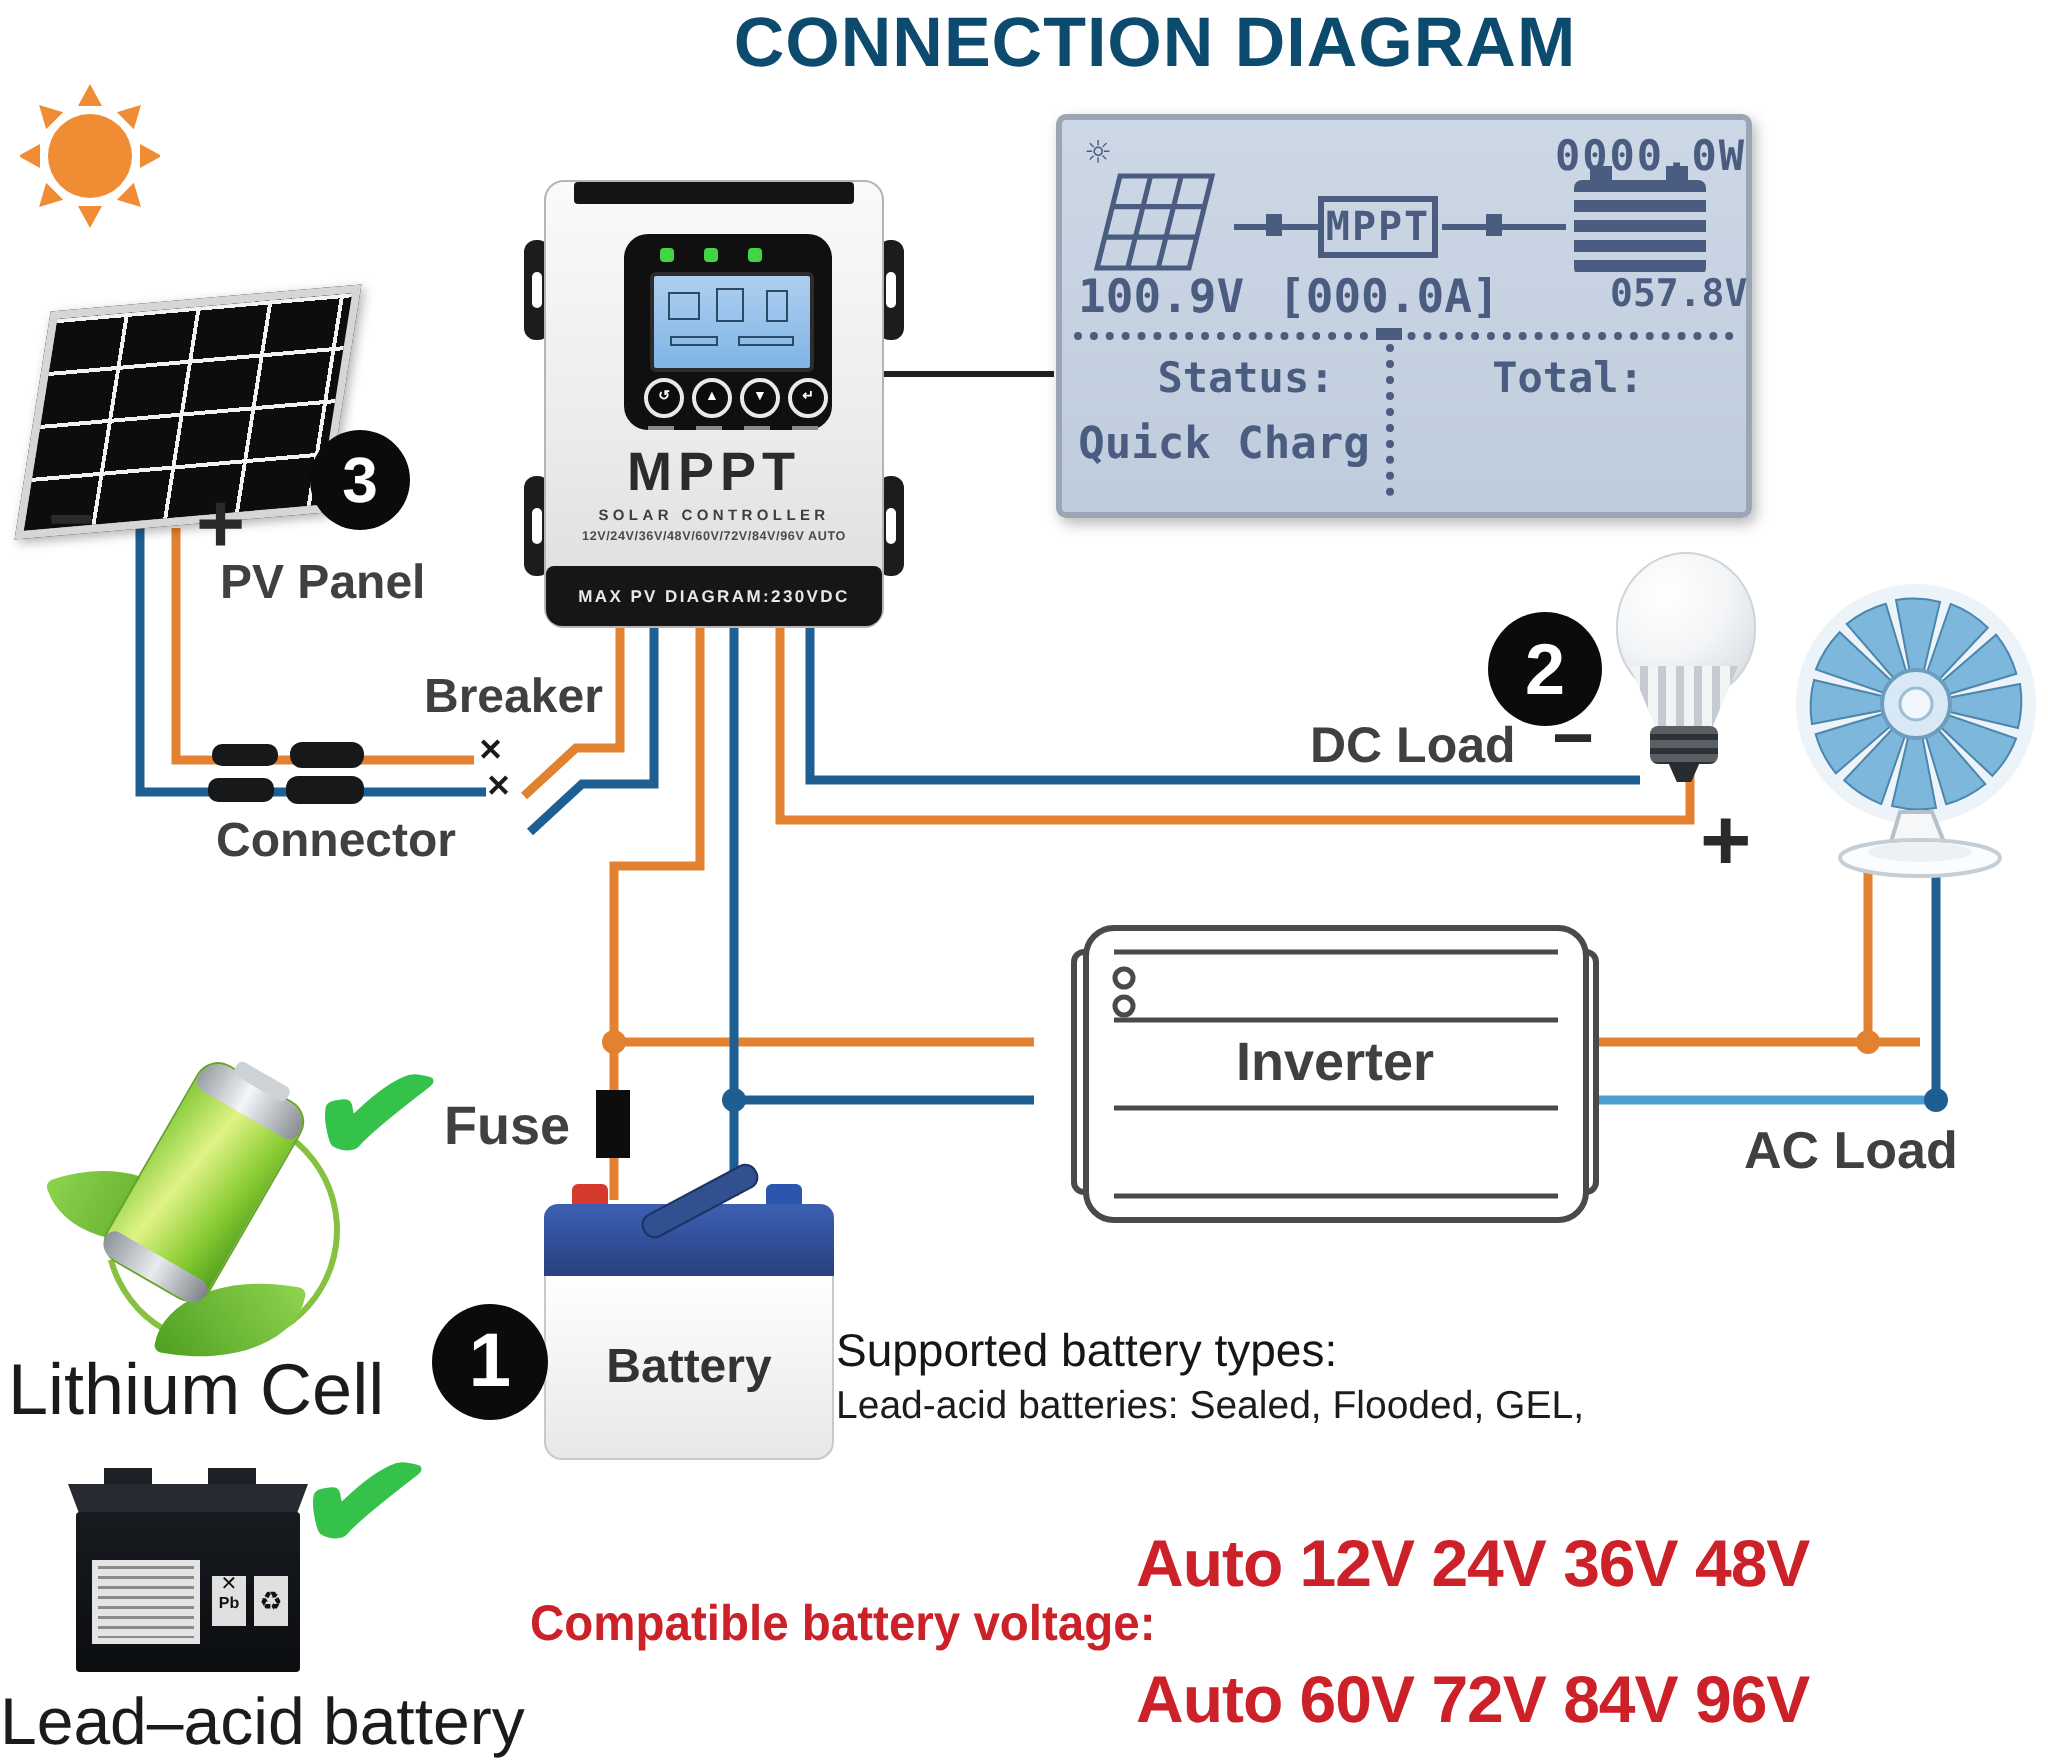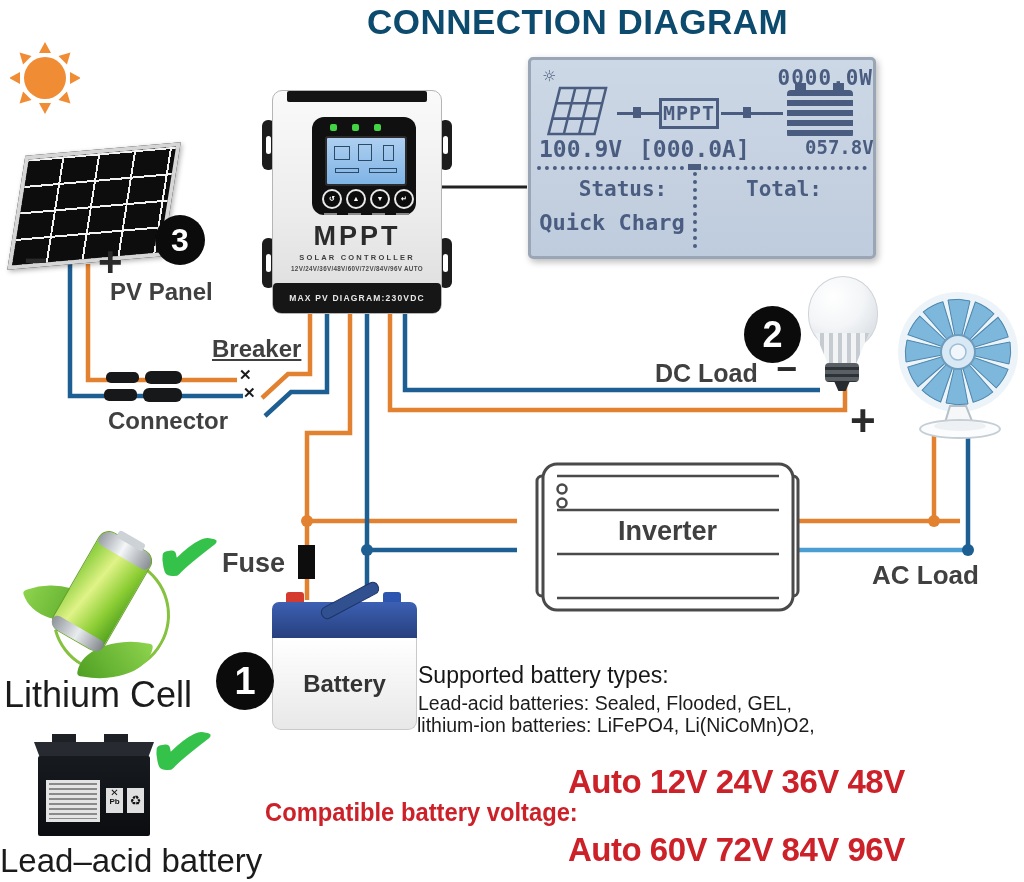--- a/index.html
+++ b/index.html
@@ -177,21 +177,21 @@
     <div class="t" style="left:108px;top:76px;font-size:23px;">[000.0A]</div>
     <div class="t" style="left:242px;top:76px;font-size:19px;margin-left:32px;">057.8V</div>
     <div class="abs" style="left:6px;right:6px;top:106px;border-top:4px dotted var(--lcd-text);"></div>
     <div class="bar" style="left:157px;top:104px;width:13px;height:6px;"></div>
     <div class="abs" style="left:162px;top:112px;height:76px;border-left:4px dotted var(--lcd-text);"></div>
     <div class="t" style="left:12px;top:117px;width:160px;text-align:center;font-size:21px;">Status:</div>
     <div class="t" style="left:168px;top:117px;width:170px;text-align:center;font-size:21px;">Total:</div>
     <div class="t" style="left:0;top:150px;width:162px;text-align:center;font-size:22px;">Quick Charg</div>
   </div>
 
-  <div class="lbl" style="left:212px;top:335px;font-size:24px;text-decoration:underline;">Breaker</div>
+  <div class="lbl" style="left:212px;top:335px;font-size:24px;">Breaker</div>
   <div class="abs" style="left:239px;top:366px;font-size:15px;font-weight:700;">✕</div>
   <div class="abs" style="left:243px;top:384px;font-size:15px;font-weight:700;">✕</div>
   <div class="abs" style="left:106px;top:372px;width:33px;height:11px;background:#17181a;border-radius:5px;"></div>
   <div class="abs" style="left:145px;top:371px;width:37px;height:13px;background:#17181a;border-radius:6px;"></div>
   <div class="abs" style="left:104px;top:389px;width:33px;height:12px;background:#17181a;border-radius:5px;"></div>
   <div class="abs" style="left:143px;top:388px;width:39px;height:14px;background:#17181a;border-radius:6px;"></div>
   <div class="lbl" style="left:108px;top:407px;font-size:24px;">Connector</div>
 
   <div class="lbl" style="left:655px;top:359px;font-size:25px;">DC Load</div>
   <div class="sign" style="left:776px;top:348px;font-size:36px;">−</div>
@@ -257,21 +257,20 @@
     <div class="abs" style="left:0;top:46px;width:145px;height:92px;background:linear-gradient(180deg,#ffffff,#e8e8e8);
          border:1px solid #c9c9c9;border-top:none;border-radius:0 0 9px 9px;box-sizing:border-box;
          display:flex;align-items:center;justify-content:center;">
       <span style="font-size:24px;color:#333;font-weight:600;">Battery</span>
     </div>
   </div>
   <div class="badge" style="left:216px;top:652px;width:58px;height:58px;font-size:38px;">1</div>
 
   <div class="abs" style="left:418px;top:662px;font-size:23px;color:#161616;">Supported battery types:</div>
   <div class="abs" style="left:418px;top:692px;font-size:19.5px;color:#1c1c1c;">Lead-acid batteries: Sealed, Flooded, GEL,</div>
-  <div class="abs" style="left:417px;top:714px;font-size:19.5px;color:#1c1c1c;">lithium-ion batteries: LiFePO4, Li(NiCoMn)O2,</div>
 
   <div class="abs" style="left:0;top:520px;width:230px;height:160px;">
     <div class="abs" style="left:52px;top:36px;width:112px;height:112px;border:3px solid #86c240;border-radius:50%;border-left-color:transparent;transform:rotate(30deg);"></div>
     <div class="abs" style="left:28px;top:60px;width:64px;height:46px;border-radius:4px 100% 4px 100%;
                 background:linear-gradient(135deg,#8ed44e,#4f9f22);transform:rotate(-18deg);"></div>
     <div class="abs" style="left:80px;top:118px;width:70px;height:44px;border-radius:100% 4px 100% 4px;
                 background:linear-gradient(45deg,#4f9f22,#8ed44e);transform:rotate(10deg);"></div>
     <div class="abs" style="left:72px;top:14px;width:58px;height:112px;border-radius:12px;transform:rotate(30deg);
                 background:linear-gradient(100deg,#7ec832,#e0f387 38%,#8ccd34 72%,#4d9e1e);border:1px solid #6aa32c;">
       <div class="abs" style="left:0;top:0;width:100%;height:17px;border-radius:12px 12px 6px 6px;

